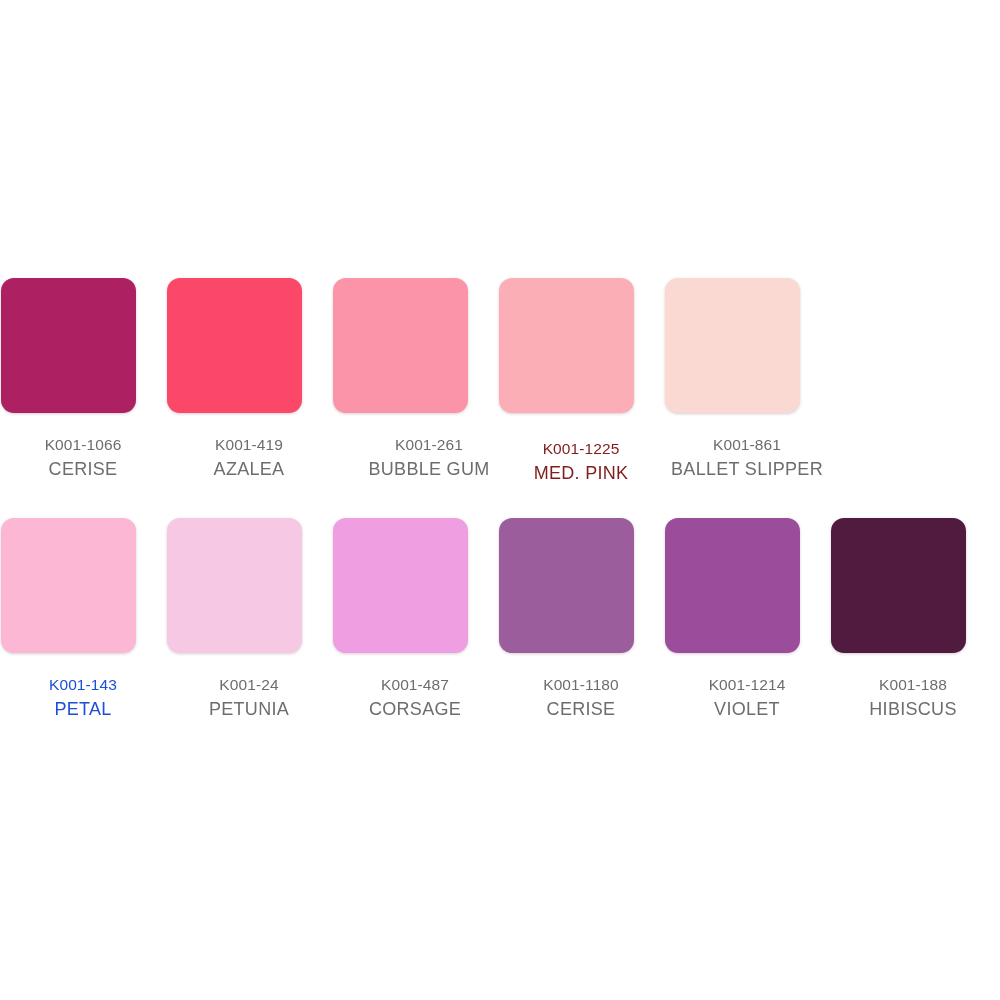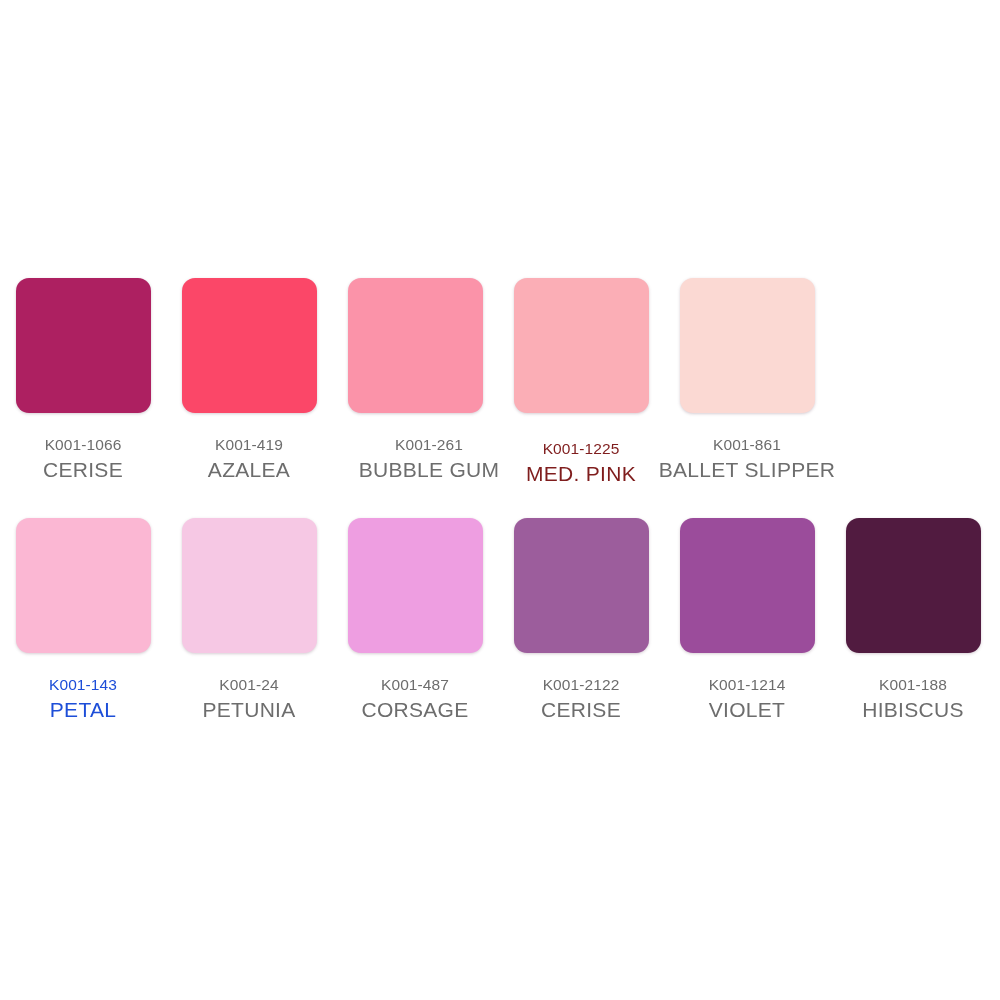--- a/index.html
+++ b/index.html
@@ -34,21 +34,20 @@
     justify-content: flex-start;
   }
 
   .row-1 { top: 278px; }
   .row-2 { top: 518px; }
 
   .swatch-cell {
     width: 166px;
     display: flex;
     flex-direction: column;
-    align-items: center;
     flex: 0 0 auto;
   }
 
   .chip {
     width: 135px;
     height: 135px;
     border-radius: 13px;
     box-shadow: 0 1px 3px rgba(120, 90, 110, 0.30);
     margin-left: 1px;
   }
@@ -60,21 +59,21 @@
     line-height: 25px;
     white-space: nowrap;
   }
 
   .code {
     font-size: 15.5px;
     letter-spacing: 0.1px;
   }
 
   .name {
-    font-size: 21px;
+    font-size: 18px;
     letter-spacing: 0.3px;
   }
 </style>
 </head>
 <body style="background: rgb(255, 255, 255);">
 
 <div id="palette">
   <div class="row row-1">
       <div class="swatch-cell">
         <div class="chip" style="background: rgb(173, 32, 97);"></div>
@@ -130,21 +129,21 @@
       <div class="swatch-cell">
         <div class="chip" style="background: rgb(238, 158, 225);"></div>
         <div class="labels" style="color: rgb(109, 109, 109);">
           <div class="code">K001-487</div>
           <div class="name">CORSAGE</div>
         </div>
       </div>
       <div class="swatch-cell">
         <div class="chip" style="background: rgb(156, 93, 156);"></div>
         <div class="labels" style="color: rgb(109, 109, 109);">
-          <div class="code">K001-2122</div>
+          <div class="code">K001-1180</div>
           <div class="name">CERISE</div>
         </div>
       </div>
       <div class="swatch-cell">
         <div class="chip" style="background: rgb(155, 76, 155);"></div>
         <div class="labels" style="color: rgb(109, 109, 109);">
           <div class="code">K001-1214</div>
           <div class="name">VIOLET</div>
         </div>
       </div>

